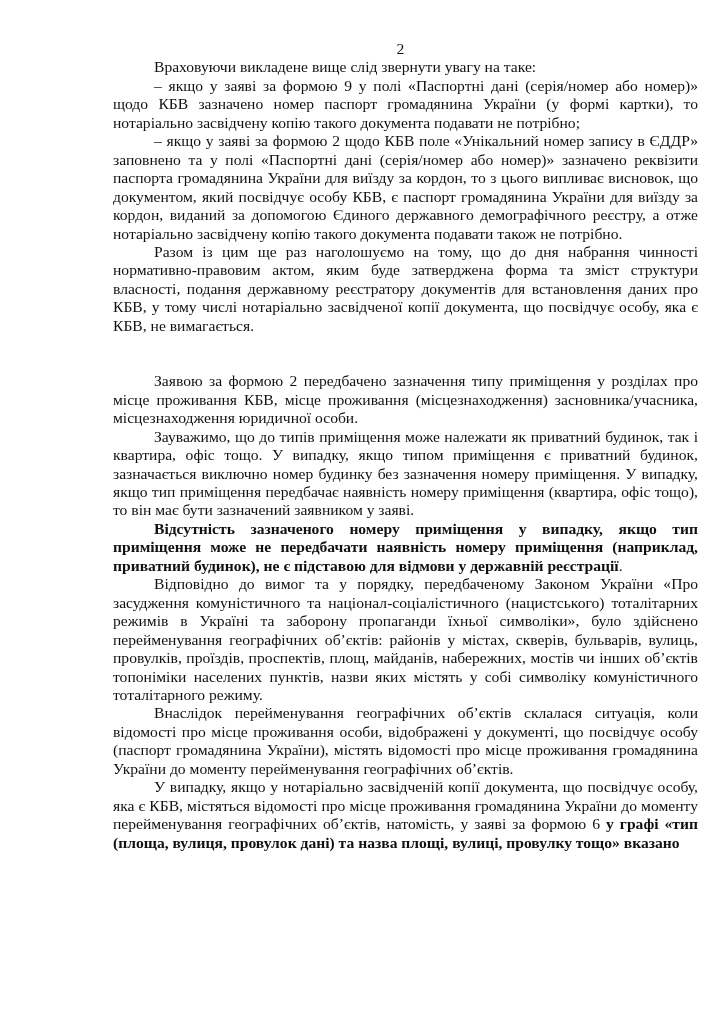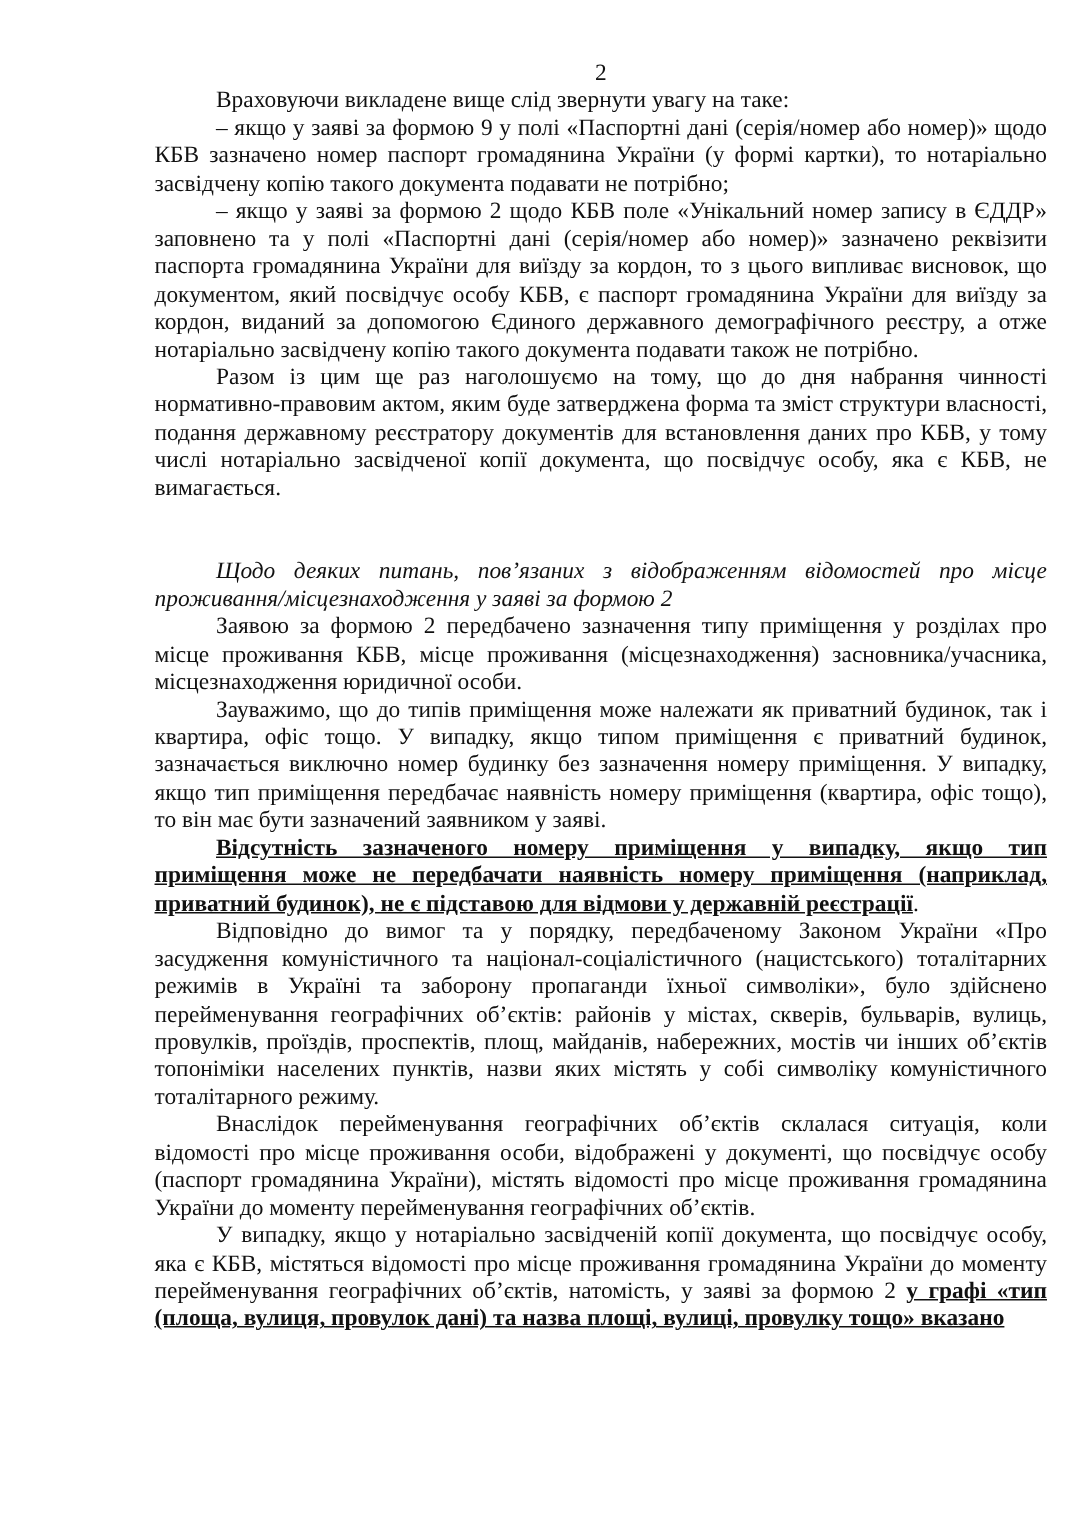--- a/index.html
+++ b/index.html
@@ -4,39 +4,38 @@
 <style>
   html, body { margin: 0; padding: 0; background: #ffffff; }
   body { width: 725px; height: 1024px; position: relative; overflow: hidden; }
   .page {
     position: absolute; left: 103px; top: 40px; width: 595px;
     font-family: "Liberation Serif", "DejaVu Serif", serif;
     font-size: 15.6px; line-height: 18.45px; color: #111;
   }
   .pagenum { text-align: center; margin-bottom: 0px; }
   p { margin: 0; text-align: justify; }
-  p.ind { text-indent: 41px; }
+  p.ind { text-indent: 41px; margin-left: 10px; }
   .u { }
-  .b { font-weight: bold; text-decoration: underline; }
+  .b { font-weight: bold; }
   .i { font-style: italic; }
   .gap { height: 37px; }
 </style>
 </head>
 <body>
 
 <div class="page">
   <div class="pagenum">2</div>
 
   <p class="ind">Враховуючи викладене вище слід звернути увагу на таке:</p>
   <p class="ind"><span>– якщо у заяві за формою 9 у полі «Паспортні дані (серія/номер або номер)» щодо КБВ зазначено номер паспорт громадянина України (у формі картки), то нотаріально засвідчену копію такого документа </span><span class="u">подавати не потрібно</span><span>;</span></p>
   <p class="ind"><span>– якщо у заяві за формою 2 щодо КБВ поле «Унікальний номер запису в ЄДДР» заповнено та у полі «Паспортні дані (серія/номер або номер)» зазначено реквізити паспорта громадянина України для виїзду за кордон, то з цього випливає висновок, що документом, який посвідчує особу КБВ, є паспорт громадянина України для виїзду за кордон, виданий за допомогою Єдиного державного демографічного реєстру, а отже нотаріально засвідчену копію такого документа </span><span class="u">подавати також не потрібно</span><span>.</span></p>
   <p class="ind">Разом із цим ще раз наголошуємо на тому, що до дня набрання чинності нормативно-правовим актом, яким буде затверджена форма та зміст структури власності, подання державному реєстратору документів для встановлення даних про КБВ, у тому числі нотаріально засвідченої копії документа, що посвідчує особу, яка є КБВ, не вимагається.</p>
 
   <div class="gap"></div>
 
-  <p class="ind i">Щодо деяких питань, пов’язаних з відображенням відомостей про місце проживання/місцезнаходження у заяві за формою 2</p>
   <p class="ind">Заявою за формою 2 передбачено зазначення типу приміщення у розділах про місце проживання КБВ, місце проживання (місцезнаходження) засновника/учасника, місцезнаходження юридичної особи.</p>
   <p class="ind">Зауважимо, що до типів приміщення може належати як приватний будинок, так і квартира, офіс тощо. У випадку, якщо типом приміщення є приватний будинок, зазначається виключно номер будинку без зазначення номеру приміщення. У випадку, якщо тип приміщення передбачає наявність номеру приміщення (квартира, офіс тощо), то він має бути зазначений заявником у заяві.</p>
   <p class="ind"><span class="b">Відсутність зазначеного номеру приміщення у випадку, якщо тип приміщення може не передбачати наявність номеру приміщення (наприклад, приватний будинок), не є підставою для відмови у державній реєстрації</span><span>.</span></p>
   <p class="ind">Відповідно до вимог та у порядку, передбаченому Законом України «Про засудження комуністичного та націонал-соціалістичного (нацистського) тоталітарних режимів в Україні та заборону пропаганди їхньої символіки», було здійснено перейменування географічних об’єктів: районів у містах, скверів, бульварів, вулиць, провулків, проїздів, проспектів, площ, майданів, набережних, мостів чи інших об’єктів топоніміки населених пунктів, назви яких містять у собі символіку комуністичного тоталітарного режиму.</p>
   <p class="ind">Внаслідок перейменування географічних об’єктів склалася ситуація, коли відомості про місце проживання особи, відображені у документі, що посвідчує особу (паспорт громадянина України), містять відомості про місце проживання громадянина України до моменту перейменування географічних об’єктів.</p>
-  <p class="ind"><span>У випадку, якщо у нотаріально засвідченій копії документа, що посвідчує особу, яка є КБВ, містяться відомості про місце проживання громадянина України до моменту перейменування географічних об’єктів, натомість, у заяві за формою 2 </span><span class="b">у графі «тип (площа, вулиця, провулок дані) та назва площі, вулиці, провулку тощо» вказано</span></p>
+  <p class="ind"><span>У випадку, якщо у нотаріально засвідченій копії документа, що посвідчує особу, яка є КБВ, містяться відомості про місце проживання громадянина України до моменту перейменування географічних об’єктів, натомість, у заяві за формою 6 </span><span class="b">у графі «тип (площа, вулиця, провулок дані) та назва площі, вулиці, провулку тощо» вказано</span></p>
 </div>
 
 </body></html>

